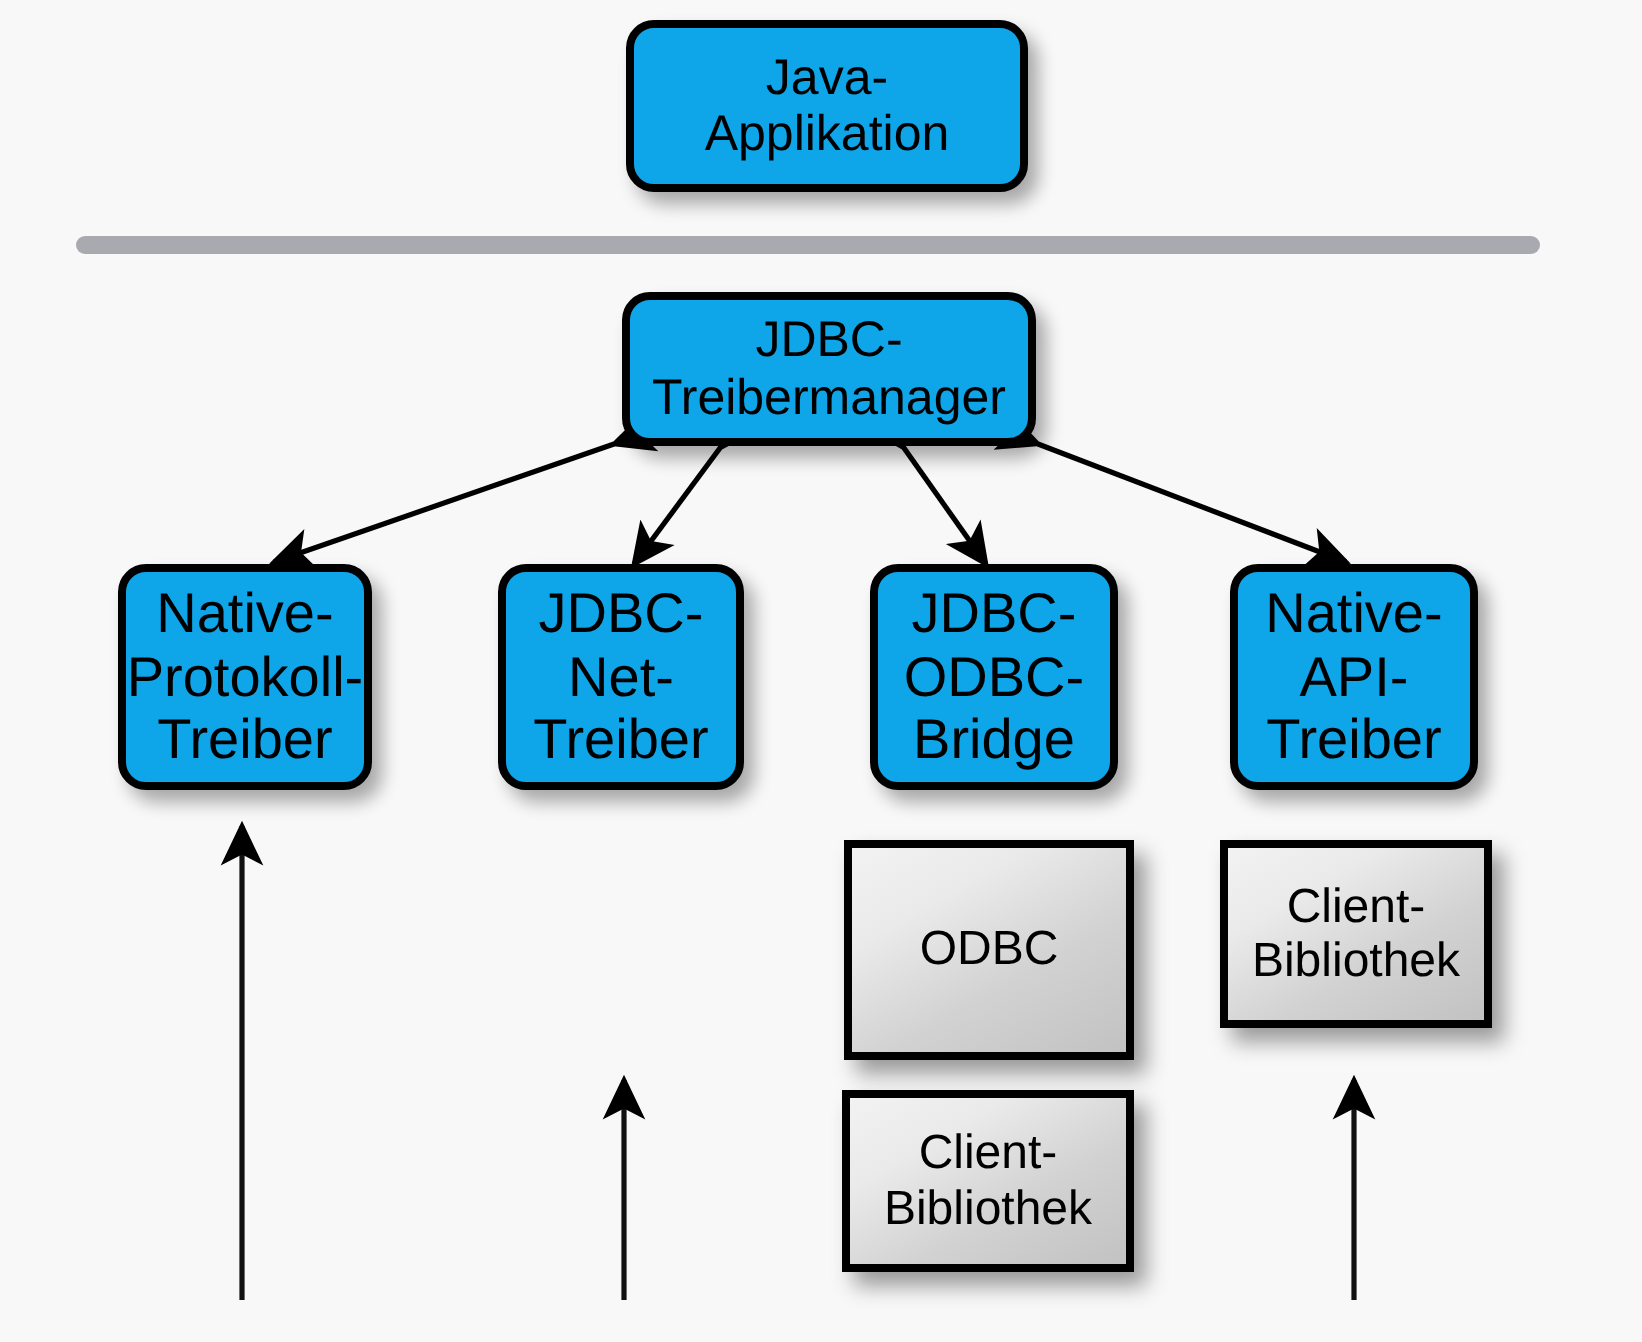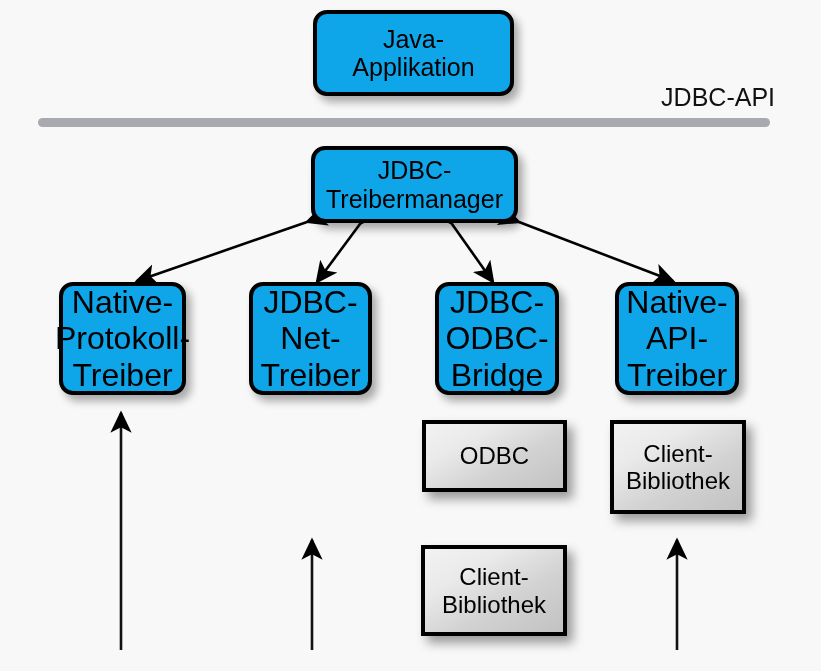--- a/index.html
+++ b/index.html
@@ -82,21 +82,21 @@
   #api-label {
     position: absolute;
     z-index: 4;
     color: #111;
     white-space: nowrap;
   }
 
   
   .fs-app   { font-size: 25px; }
   .fs-mgr   { font-size: 25px; }
-  .fs-drv   { font-size: 32px; }
+  .fs-drv   { font-size: 28px; }
   .fs-gray  { font-size: 24px; }
   .fs-api   { font-size: 25px; }
 </style>
 </head>
 <body>
 
 <div id="stage">
 
   <svg id="connectors" viewBox="0 0 821 671">
     <defs>
@@ -121,21 +121,20 @@
     <line x1="312" y1="650" x2="312" y2="540" stroke="#111" stroke-width="2.6" marker-end="url(#ah)"></line>
 
     <line x1="677" y1="650" x2="677" y2="540" stroke="#111" stroke-width="2.6" marker-end="url(#ah)"></line>
   </svg>
 
   <div class="rbox fs-app" style="left:313px; top:10px; width:201px; height:86px;">
     <span class="lbl">Java-
 Applikation</span>
   </div>
 
-  <div id="api-label" class="fs-api" style="right:46px; top:83px;">JDBC-API</div>
 
   <div id="api-bar" style="left:38px; top:118px; width:732px; height:9px;"></div>
 
   <div class="rbox fs-mgr" style="left:311px; top:146px; width:207px; height:77px;">
     <span class="lbl">JDBC-
 Treibermanager</span>
   </div>
 
   <div class="rbox fs-drv" style="left:59px; top:282px; width:127px; height:113px;">
     <span class="lbl">Native-
@@ -155,21 +154,21 @@
 Bridge</span>
   </div>
 
   <div class="rbox fs-drv" style="left:615px; top:282px; width:124px; height:113px;">
     <span class="lbl">Native-
 API-
 Treiber</span>
   </div>
 
 
-  <div class="gbox fs-gray" style="left:422px; top:420px; width:145px; height:72px;">
+  <div class="gbox fs-gray" style="left:422px; top:420px; width:145px; height:110px;">
     <span class="lbl">ODBC</span>
   </div>
 
   <div class="gbox fs-gray" style="left:610px; top:420px; width:136px; height:94px;">
     <span class="lbl">Client-
 Bibliothek</span>
   </div>
 
   <div class="gbox fs-gray" style="left:421px; top:545px; width:146px; height:91px;">
     <span class="lbl">Client-

